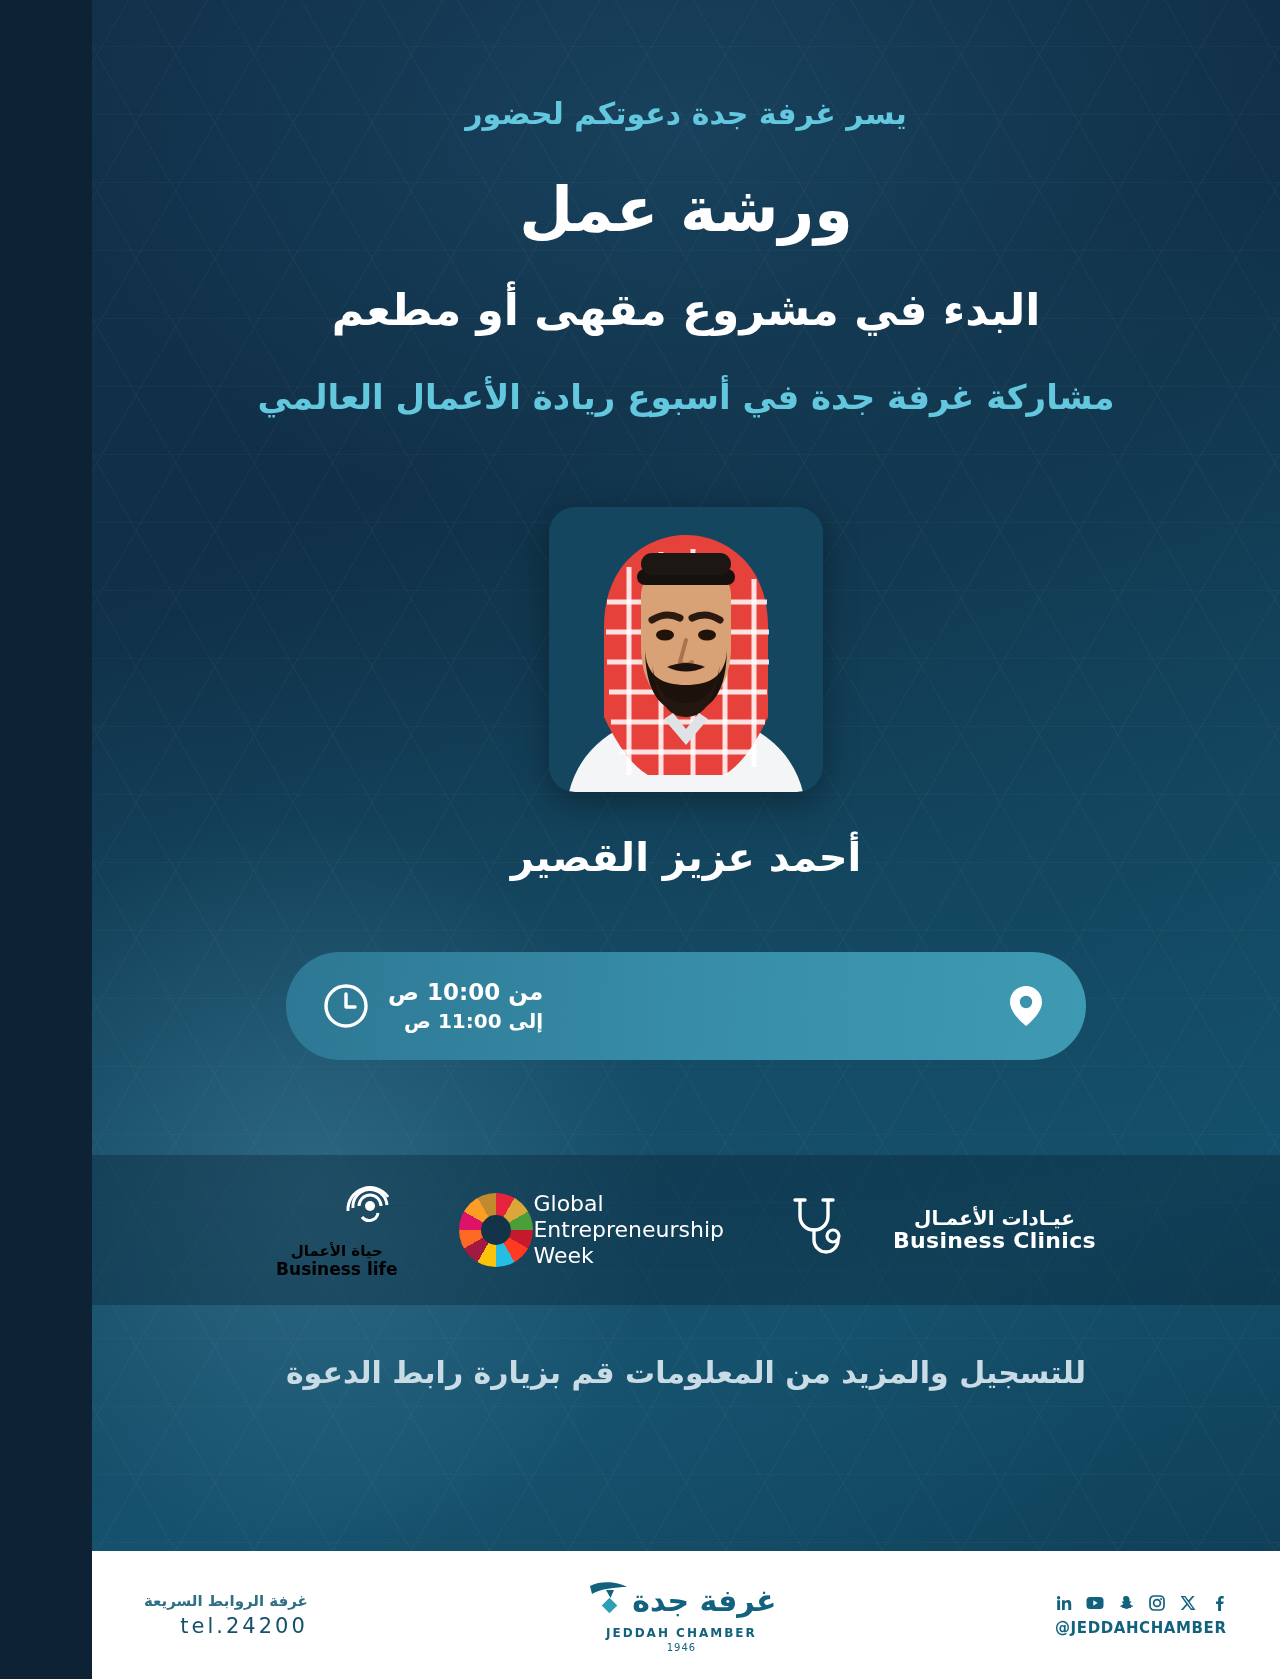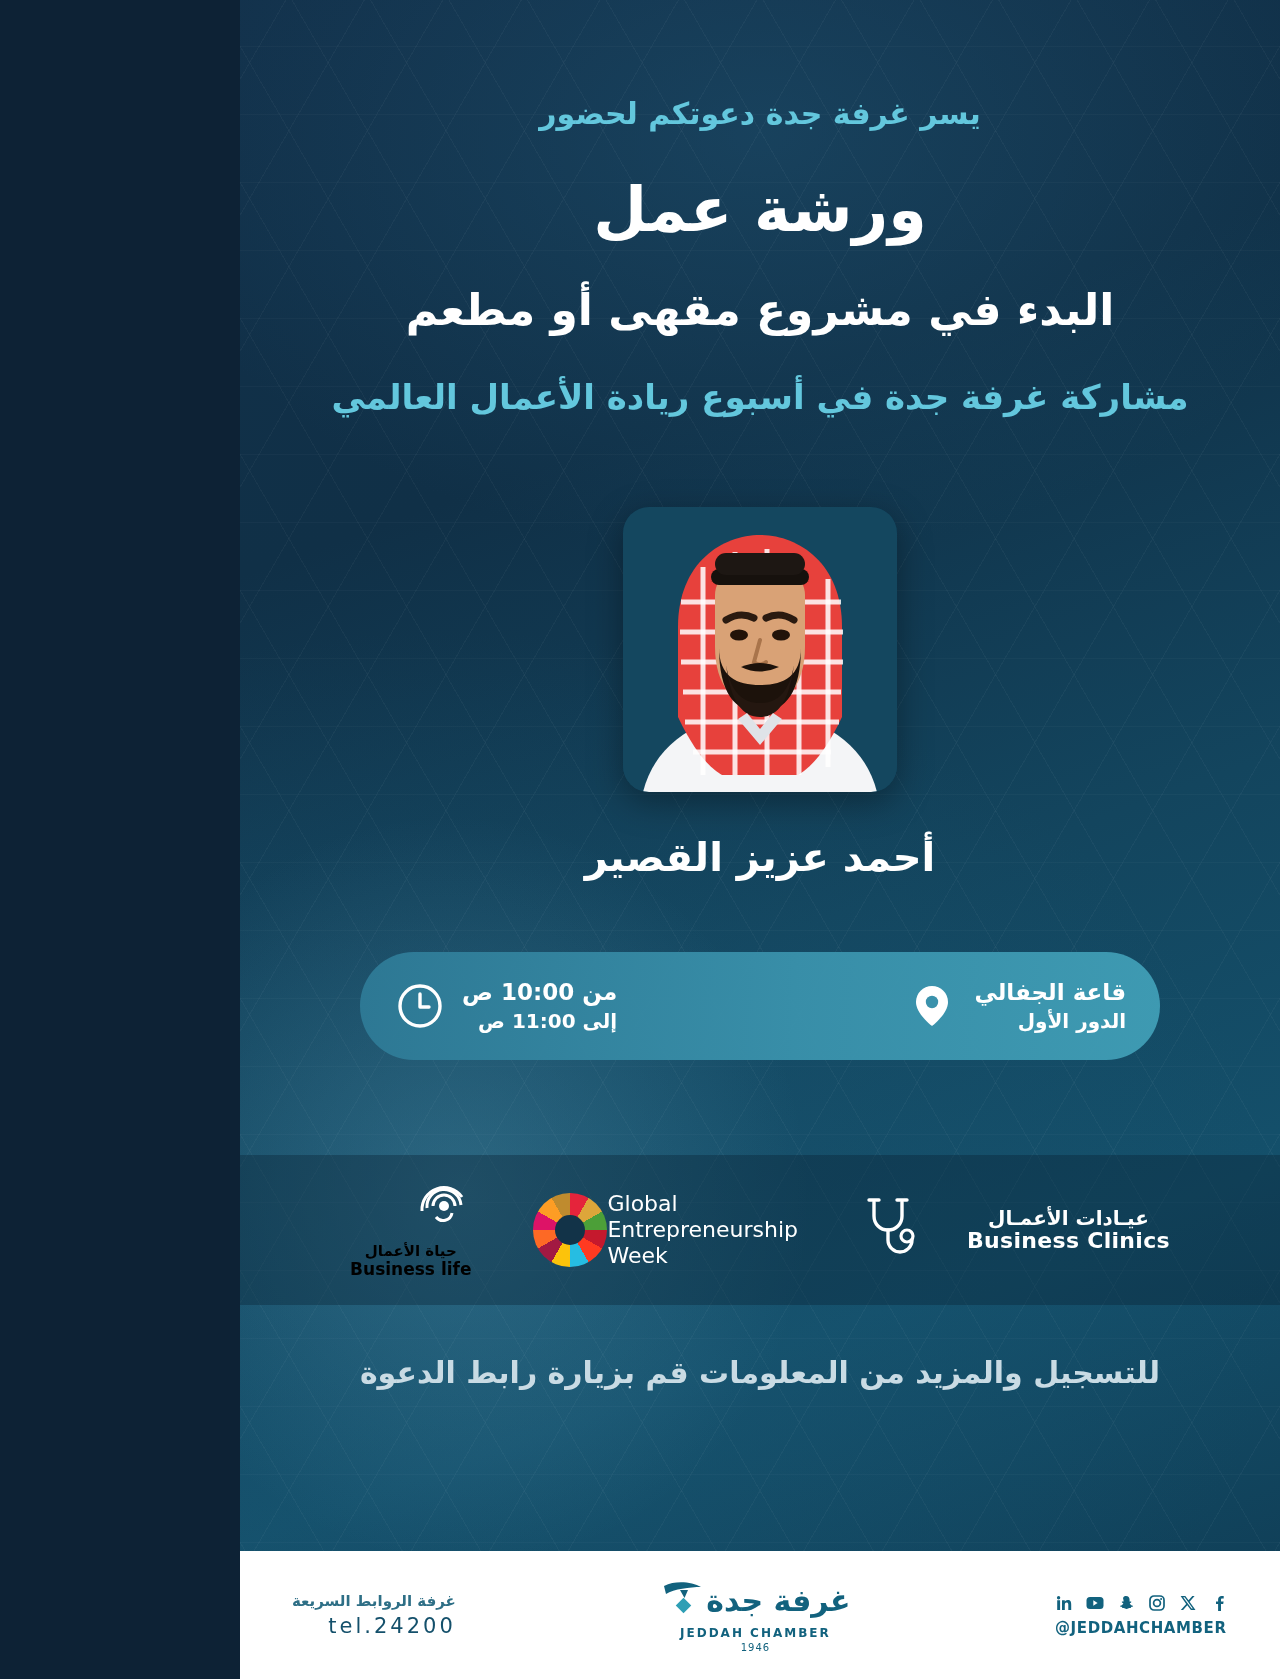--- a/index.html
+++ b/index.html
@@ -5,21 +5,21 @@
   html, body {
     margin: 0;
     padding: 0;
     background: #0d2235;
   }
   body {
     font-family: "DejaVu Sans", sans-serif;
   }
   .poster {
     position: relative;
-    width: 1040px;
+    width: 1188px;
     height: 1679px;
     overflow: hidden;
     background:
       radial-gradient(ellipse 900px 600px at 50% 8%, rgba(30,80,110,0.55) 0%, rgba(13,40,62,0) 70%),
       radial-gradient(ellipse 1200px 900px at 20% 75%, rgba(26,86,115,0.5) 0%, rgba(13,40,62,0) 70%),
       linear-gradient(160deg, #12304a 0%, #103047 28%, #13455e 55%, #14506b 75%, #0f3b53 100%);
   }
   
   .pattern {
     position: absolute;
@@ -301,24 +301,20 @@
           </g>
         </svg>
       </div>
     </div>
 
     <div class="speaker-name">أحمد عزيز القصير</div>
 
     <div class="info-bar">
 
       <div class="info-item">
-        <div class="info-text">
-          <div class="l1">قاعة الجفالي</div>
-          <div class="l2">الدور الأول</div>
-        </div>
         <div class="ico">
           <svg width="40" height="46" viewBox="0 0 40 46" fill="none">
             <path d="M20 3 C11 3 4 10 4 19 c0 12 16 24 16 24 s16-12 16-24 c0-9-7-16-16-16 z" fill="#ffffff"></path>
             <circle cx="20" cy="19" r="6.2" fill="#3a92ac"></circle>
           </svg>
         </div>
       </div>
 
       <div class="info-item">
         <div class="info-text">

